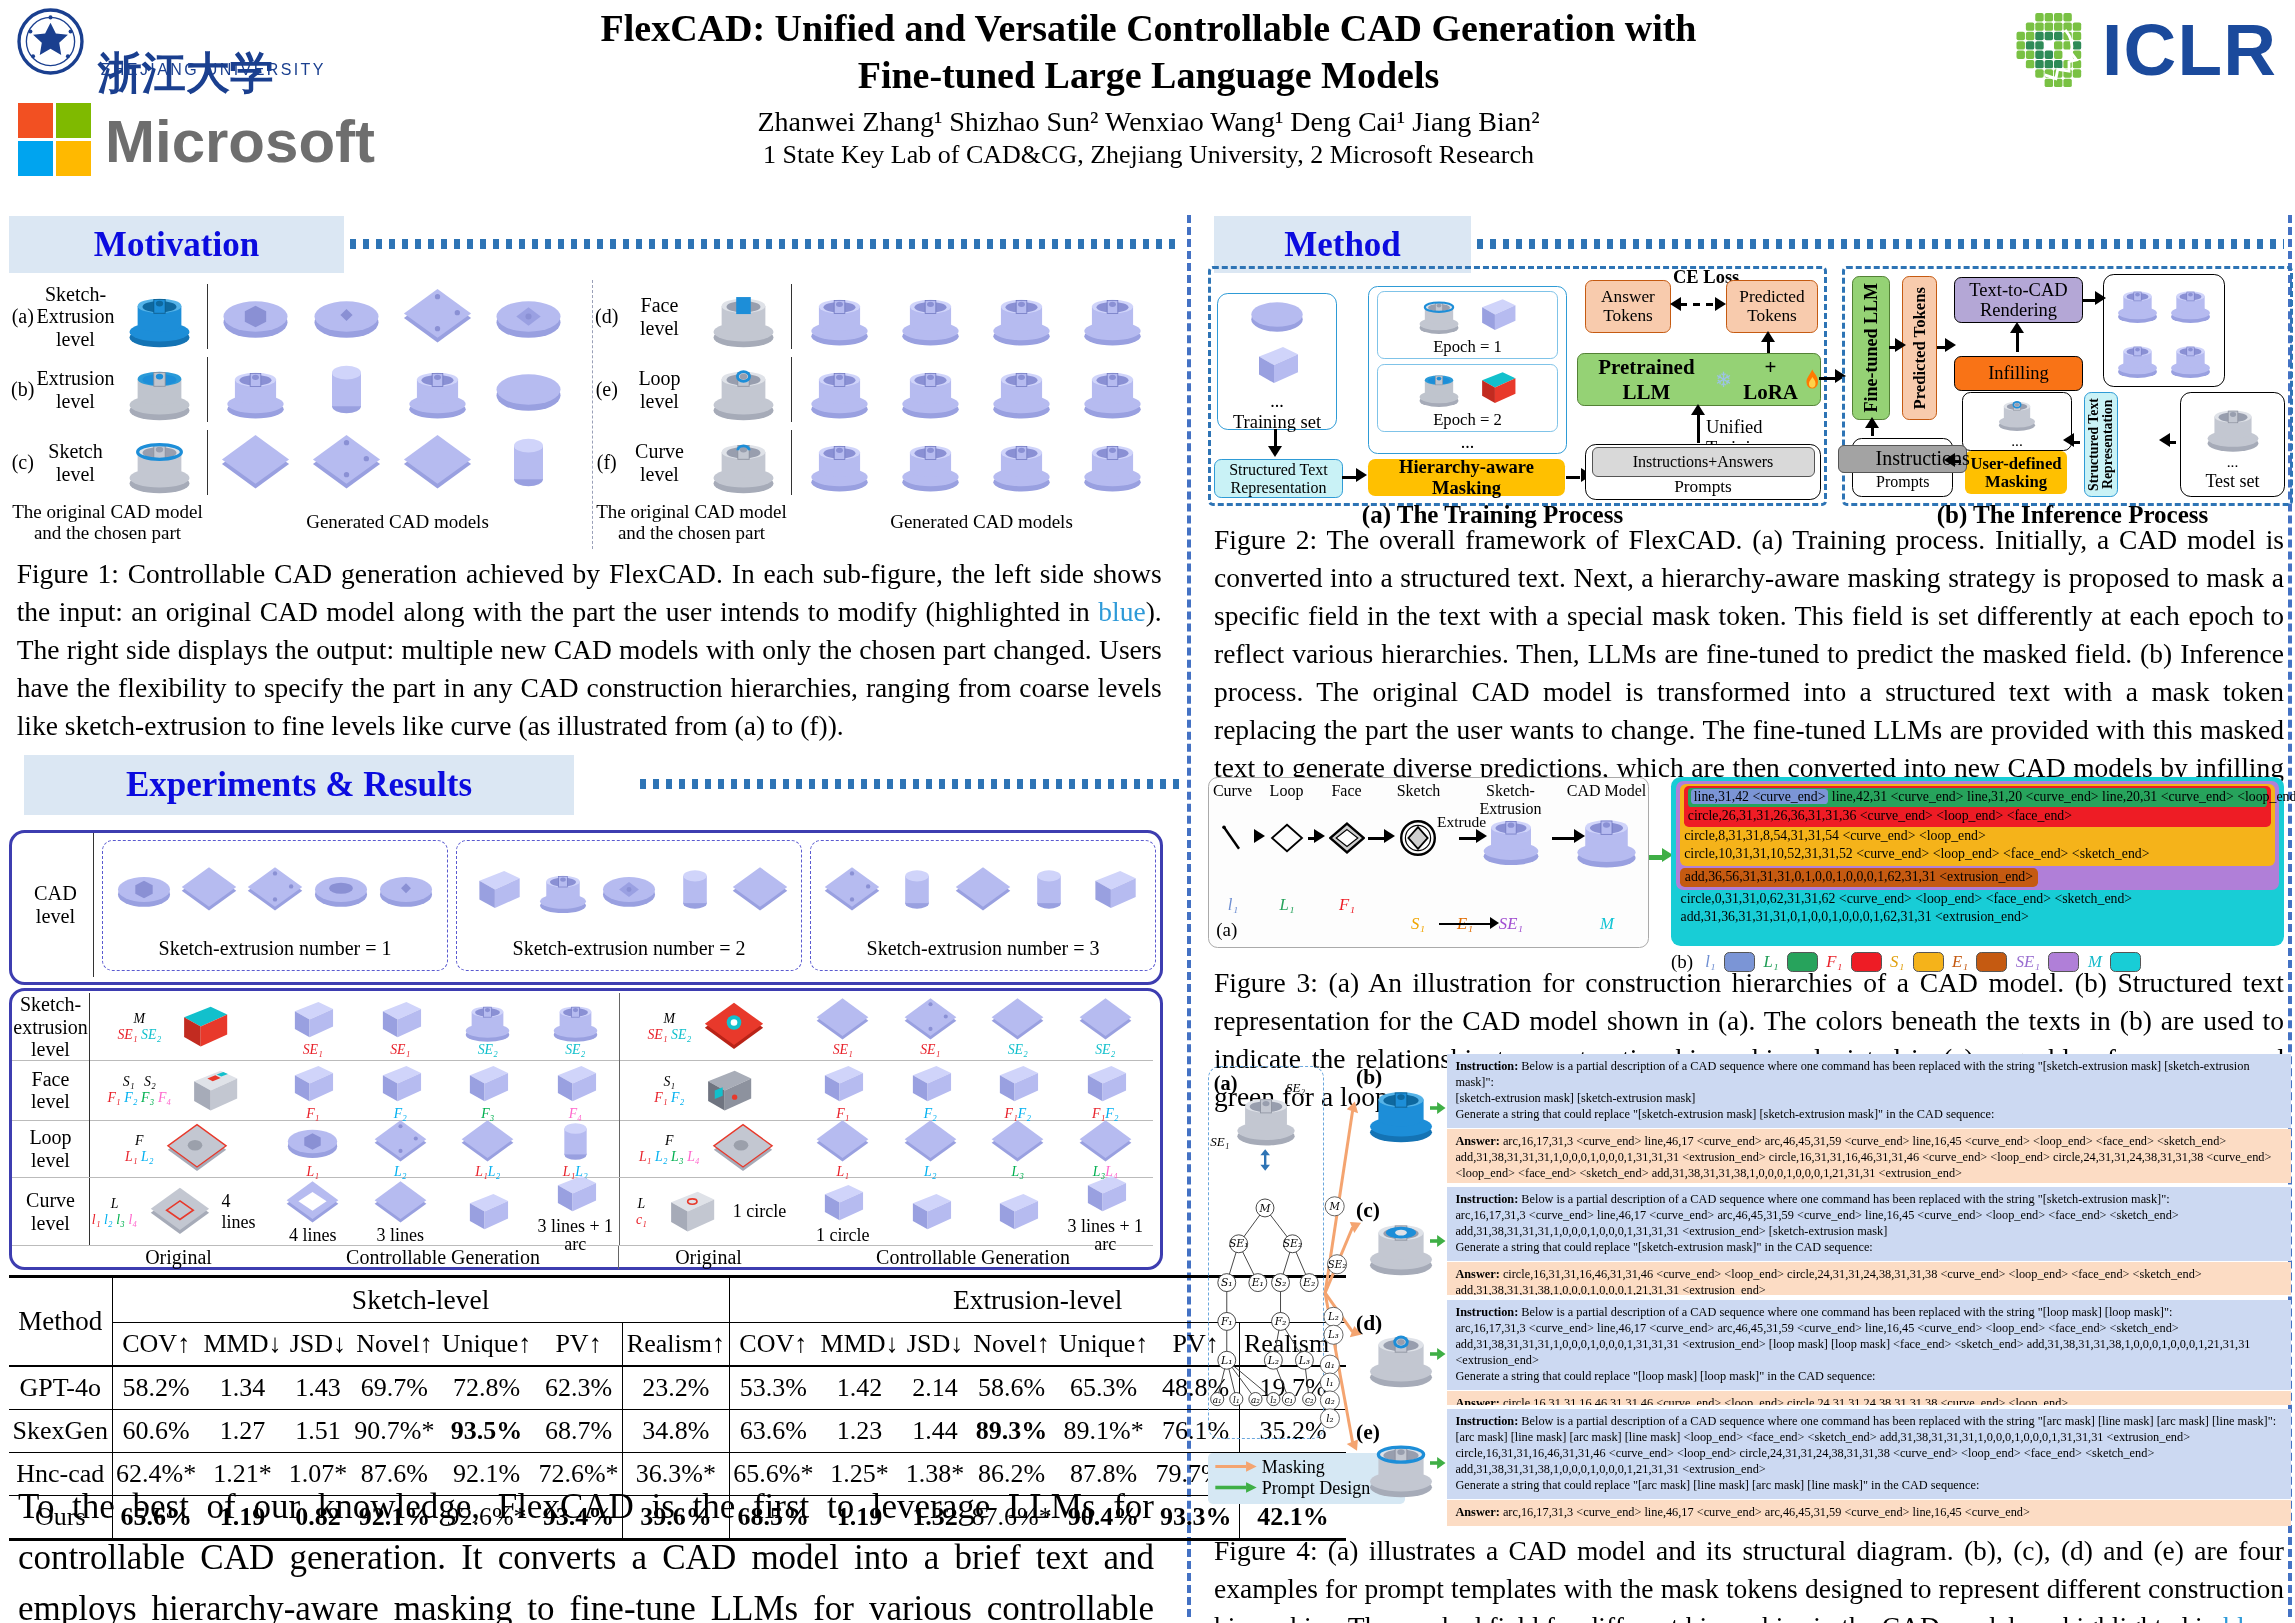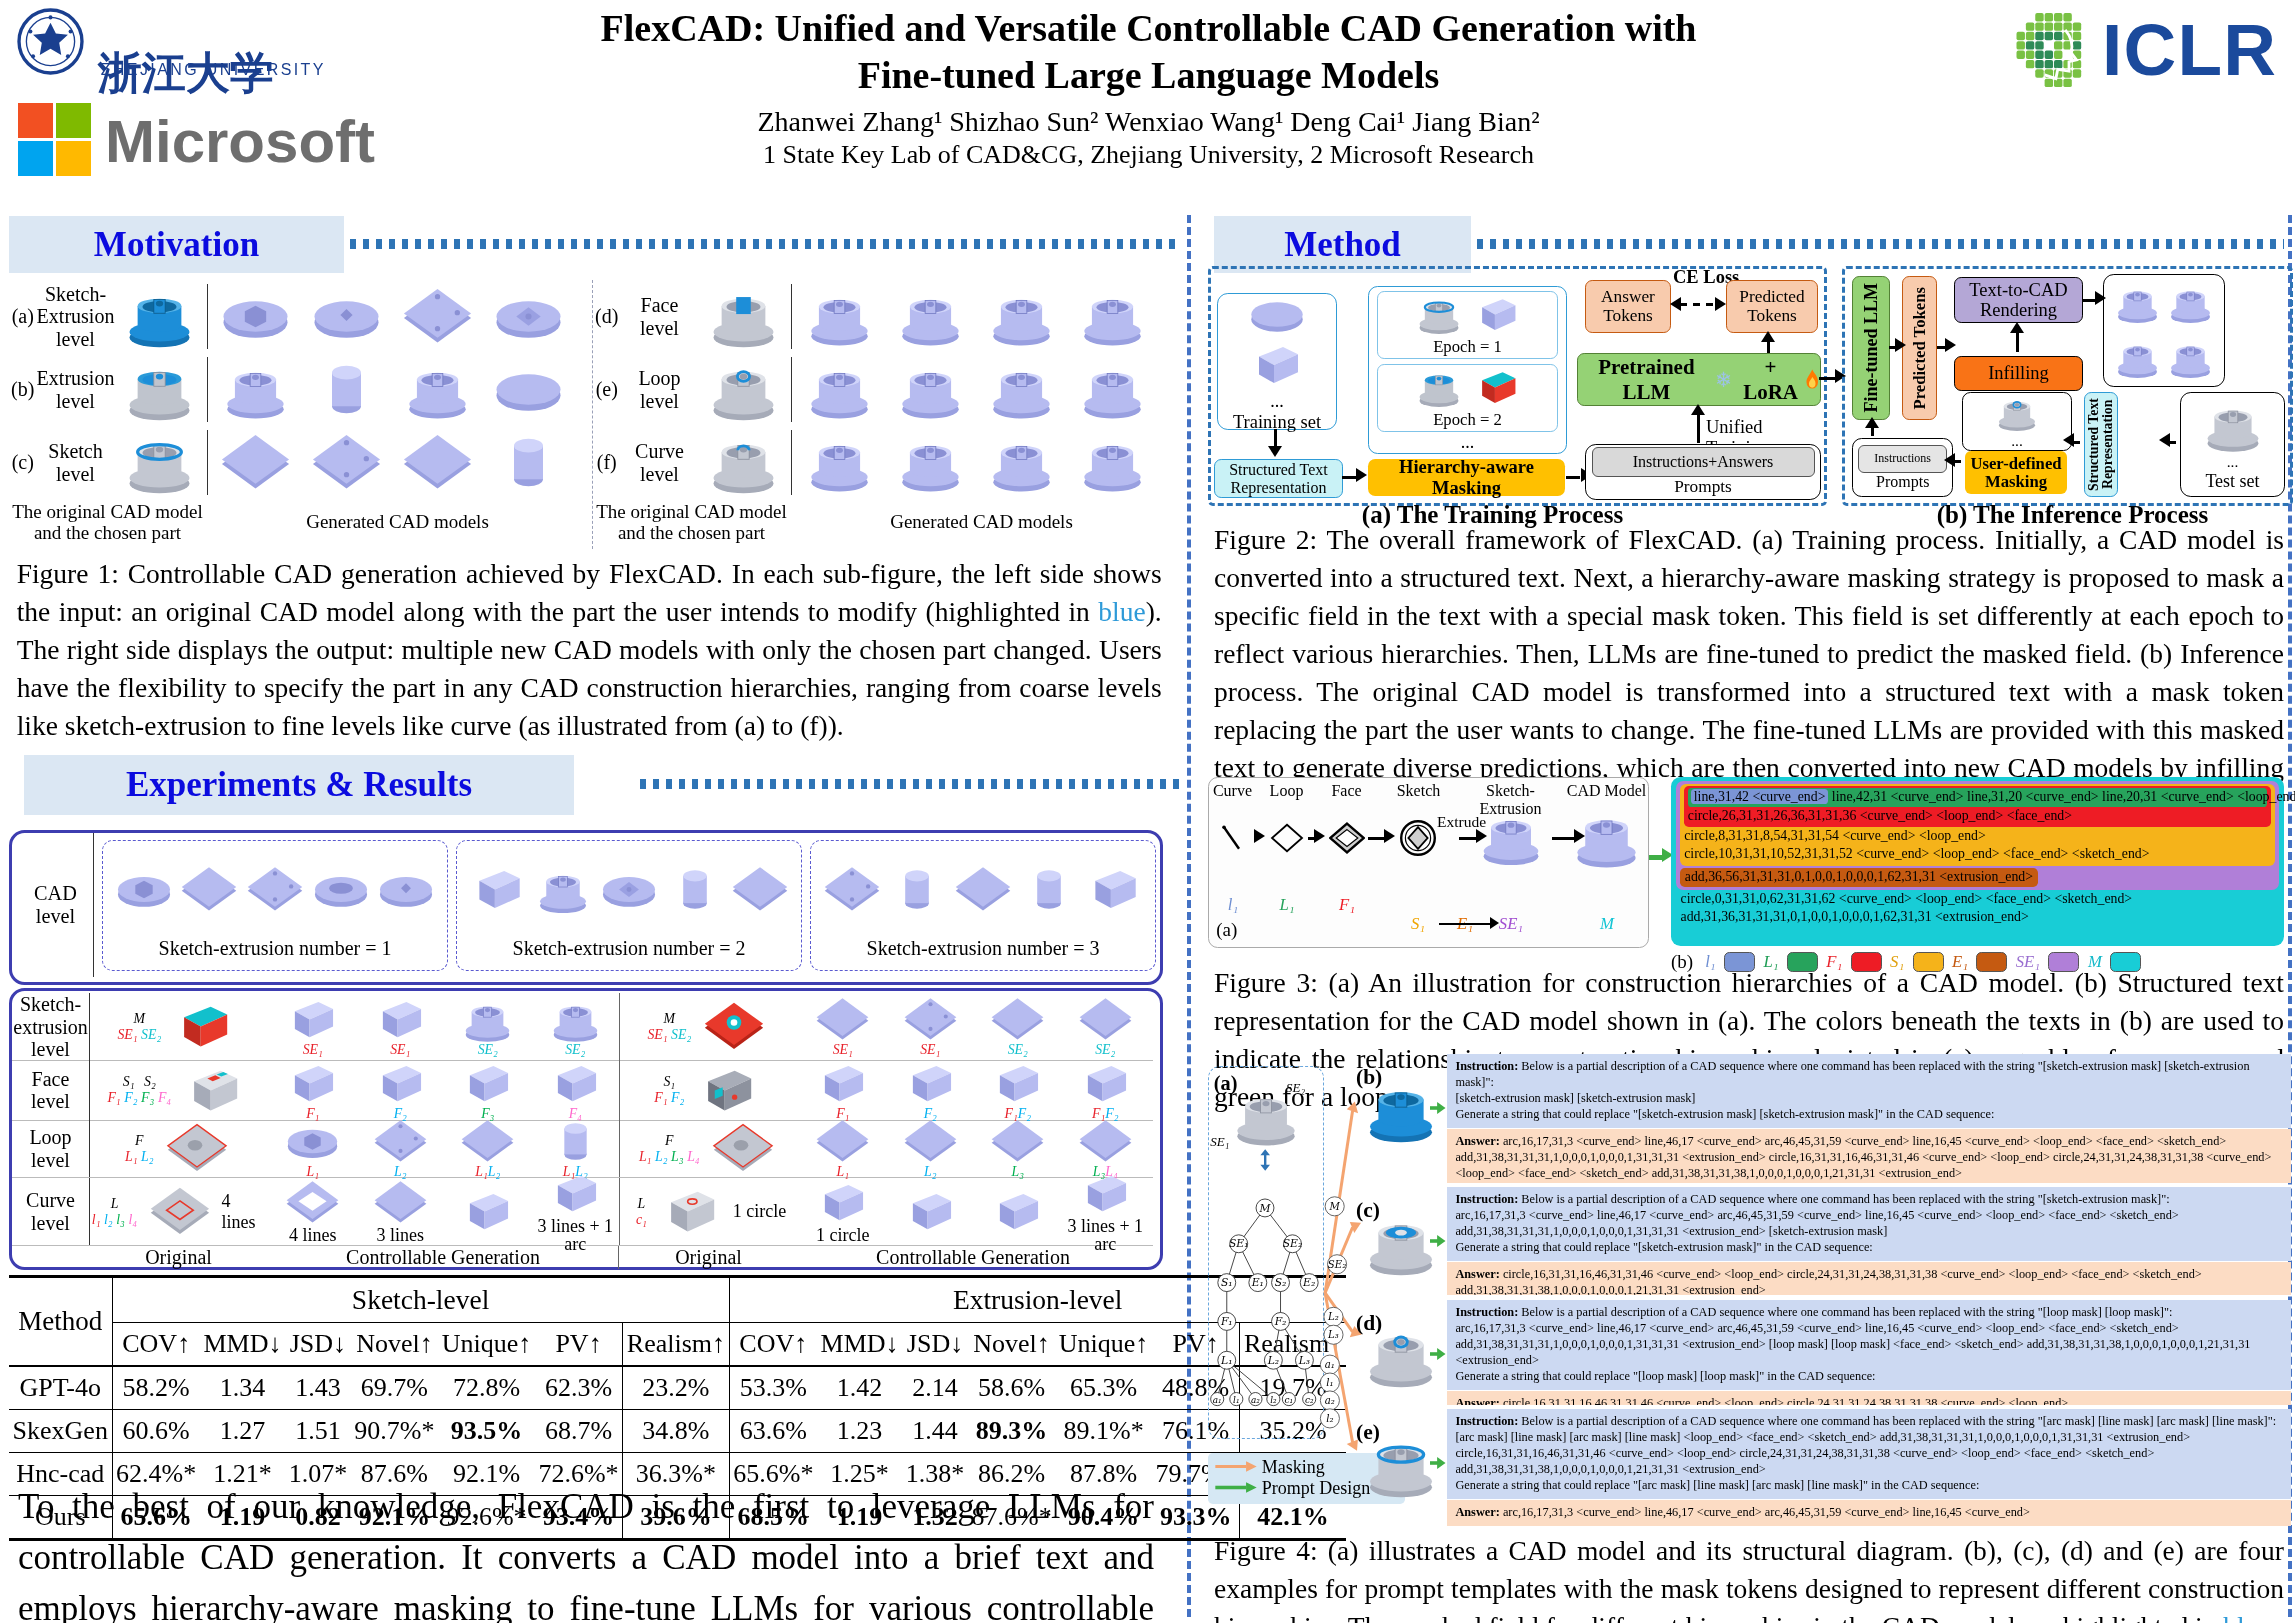--- a/index.html
+++ b/index.html
@@ -1026,21 +1026,21 @@
         <span class="vtext" style="font-size:13.8px;font-weight:bold;line-height:1.05;">Structured Text Representation</span>
       </div>
     <div class="f2box" style="left:335px;top:123px;width:103px;height:103px;border:1.8px solid #000;border-radius:10.8px;flex-direction:column;" id="test-sh">
         <svg viewBox="0 0 100 80" width="78" height="55" style="--c1:#c3c7d1;--c2:#a6abb8;--c3:#dfe2e8;--c4:#989eae;--c5:#8a8f9c;">
           <use href="#sym-pot"></use>
         </svg>
         <span style="font-size:15.5px;">...</span>
         <span style="font-size:18px;">Test set</span>
       </div>
     <div class="f2box" style="left:7.2px;top:169px;width:99px;height:57px;border:1.8px solid #000;border-radius:9.6px;flex-direction:column;">
-      <div class="f2box" style="position:relative;width:87px;height:26px;background:#e5e5e5;border:1.2px solid #555;border-radius:6px;font-size:12px;">
+      <div class="f2box" style="position:relative;width:87px;height:26px;background:#a3a3a3;border:1.2px solid #555;border-radius:6px;font-size:20px;padding-left:40px;">
           <span>Instructions</span>
         </div>
       <span style="font-size:16px;">Prompts</span>
     </div>
     <div class="f2cap" style="left:72px;top:232px;width:311px;"><span>(b) The Inference Process</span></div>
 
     <div class="hl" style="left:44px;top:77px;width:8.4px;"></div>
       <div class="tri r" style="left:50px;top:69px;"></div>
     <div class="hl" style="left:92px;top:77px;width:12px;"></div>
       <div class="tri r" style="left:100px;top:69px;"></div>

